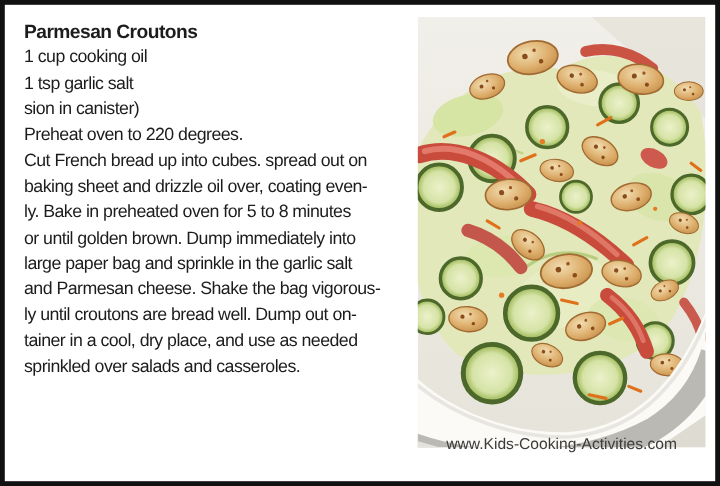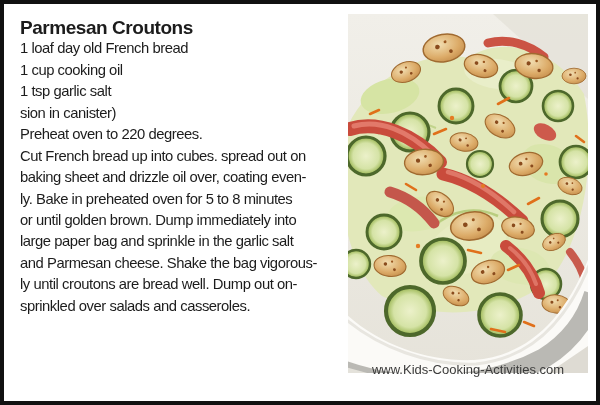--- a/index.html
+++ b/index.html
@@ -6,41 +6,40 @@
   body{width:600px;height:405px;position:relative;font-family:"Liberation Sans",sans-serif;}
   .card{
     position:relative;width:600px;height:405px;box-sizing:border-box;
     border:4px solid #111111;background:#ffffff;overflow:hidden;
   }
   .text-col{
     position:absolute;left:16px;top:13px;width:330px;
     color:#1c1c1c;font-size:14.8px;line-height:21.45px;
     letter-spacing:-0.45px;white-space:nowrap;
   }
-  .title{font-weight:bold;font-size:19px;}
+  .title{font-weight:bold;font-size:16px;}
   .line{height:21.45px;}
   .photo{
     position:absolute;left:344px;top:10px;width:240px;height:359px;overflow:hidden;
   }
   .photo svg{display:block;}
   .url{
     position:absolute;left:342px;top:358px;width:244px;height:18px;
     text-align:center;font-size:13px;color:#3b3b3b;letter-spacing:0px;
   }
 </style>
 </head>
 <body>
 
 <div class="card">
 
   <div class="text-col">
     <div class="title">Parmesan Croutons</div>
     <div>
 
-        <div class="line">1 loaf day old French bread</div>
 
         <div class="line">1 cup cooking oil</div>
 
         <div class="line">1 tsp garlic salt</div>
 
 
         <div class="line">sion in canister)</div>
 
         <div class="line">Preheat oven to 220 degrees.</div>
 
@@ -52,20 +51,21 @@
 
         <div class="line">or until golden brown. Dump immediately into</div>
 
         <div class="line">large paper bag and sprinkle in the garlic salt</div>
 
         <div class="line">and Parmesan cheese. Shake the bag vigorous-</div>
 
         <div class="line">ly until croutons are bread well. Dump out on-</div>
 
 
+        <div class="line">tainer in a cool, dry place, and use as needed</div>
 
         <div class="line">sprinkled over salads and casseroles.</div>
       </div>
   </div>
 
   <div class="photo">
     <svg width="240" height="359" viewBox="0 0 240 359" xmlns="http://www.w3.org/2000/svg">
       <defs>
         <linearGradient id="bg" x1="0" y1="0" x2="0" y2="1">
           <stop offset="0" stop-color="#f1efe9"></stop>

